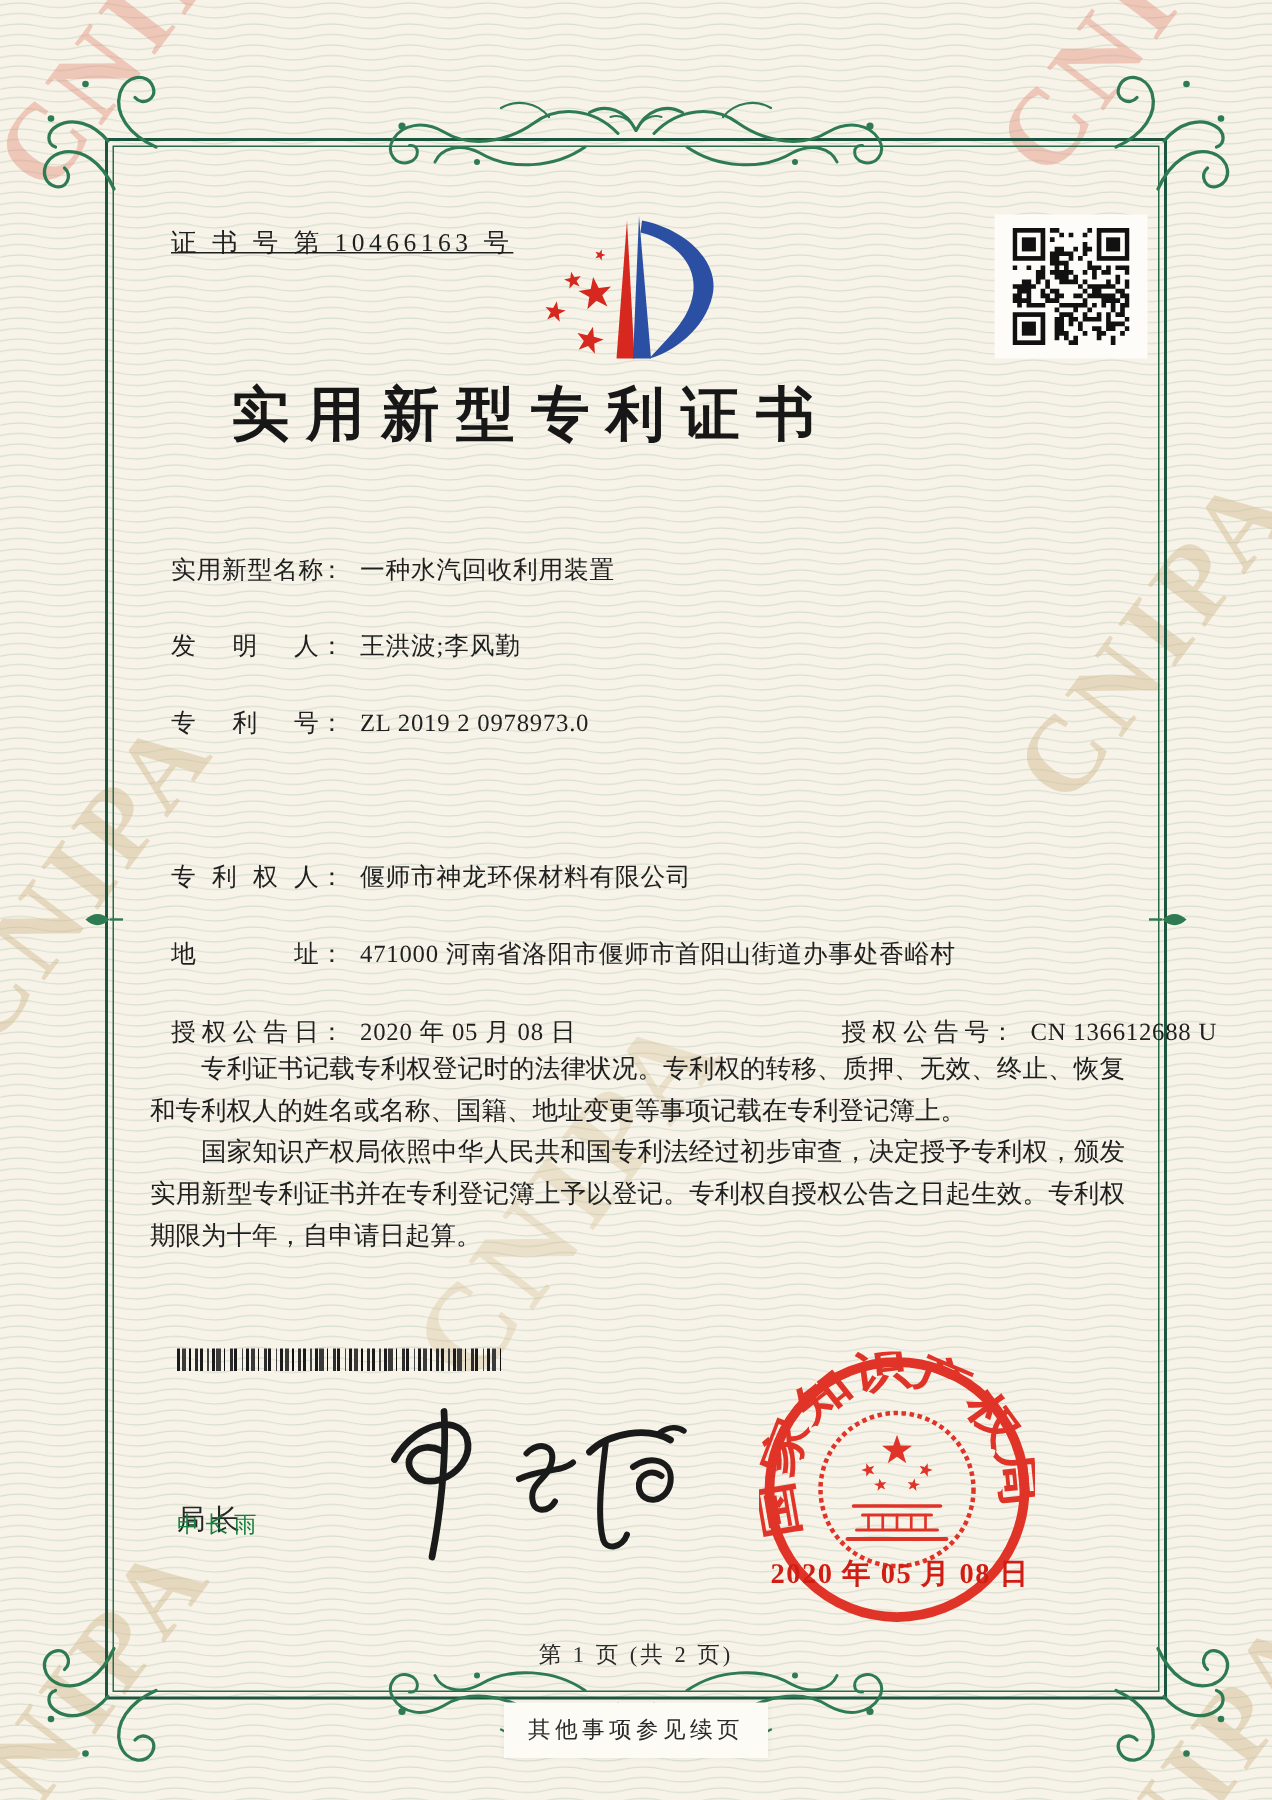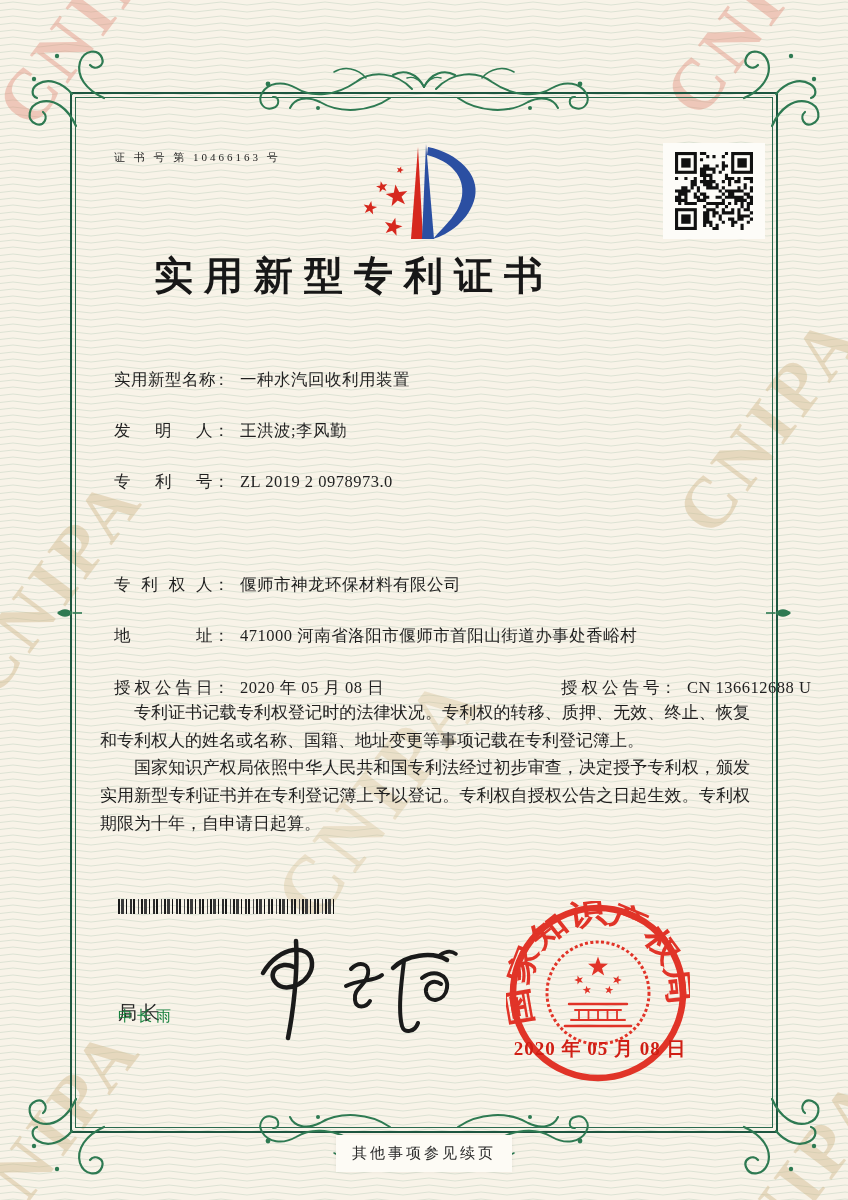--- a/index.html
+++ b/index.html
@@ -27,21 +27,21 @@
   .frame-outer{
     position:absolute;left:70px;top:92px;width:708px;height:1041px;
     border:2.5px solid #1d5640;z-index:2;box-sizing:border-box;
   }
   .frame-inner{position:absolute;inset:3px;border:1px solid #2a6a4e;}
   .ornaments{position:absolute;left:0;top:0;z-index:2;pointer-events:none;}
   
   .content{position:absolute;left:0;top:0;width:848px;height:1200px;z-index:3;}
   .cert-no{
     position:absolute;left:114px;top:150px;
-    font-size:11px;letter-spacing:3px;
+    font-size:17px;letter-spacing:3px;text-decoration:underline;
   }
   .logo{position:absolute;left:356px;top:138px;}
   .qr-box{
     position:absolute;left:663px;top:143px;width:102px;height:96px;
     background:#fdfcf8;display:flex;align-items:center;justify-content:center;
   }
   .title{
     position:absolute;left:0;top:249px;width:708px;
     text-align:center;font-size:39px;font-weight:bold;
     letter-spacing:11px;color:#171717;
@@ -277,17 +277,18 @@
           <path d="M-29,11 H29"></path>
           <path d="M-23,17 H23" stroke-width="2"></path>
           <path d="M-19,17 V26 M-9.5,17 V26 M0,17 V26 M9.5,17 V26 M19,17 V26" stroke-width="1.8"></path>
           <path d="M-27,27 H27" stroke-width="2"></path>
           <path d="M-33,33 H33" stroke-width="2.6"></path>
         </g>
       </g>
     </svg>
     <div class="seal-date">2020 年 05 月 08 日</div>
 
+    <div class="page-info">第 1 页 (共 2 页)</div>
 
     <div class="footer-note">其他事项参见续页</div>
 
   </div>
 </div>
 
 </body></html>

